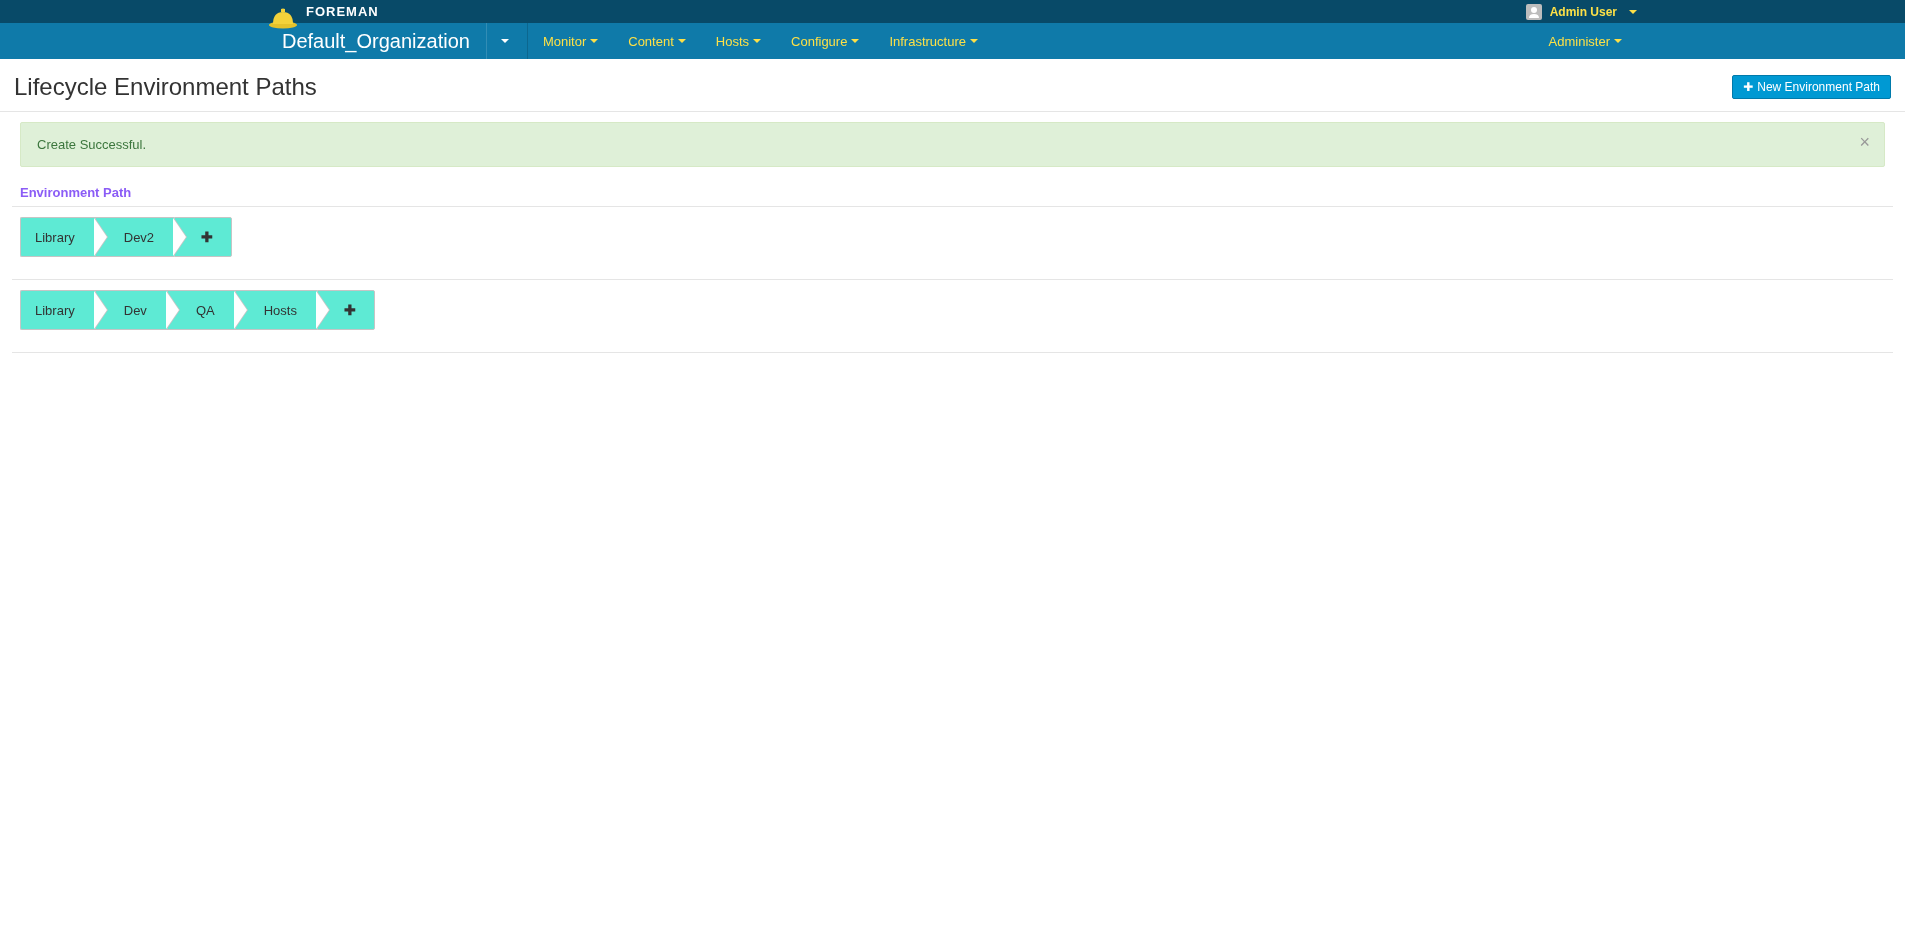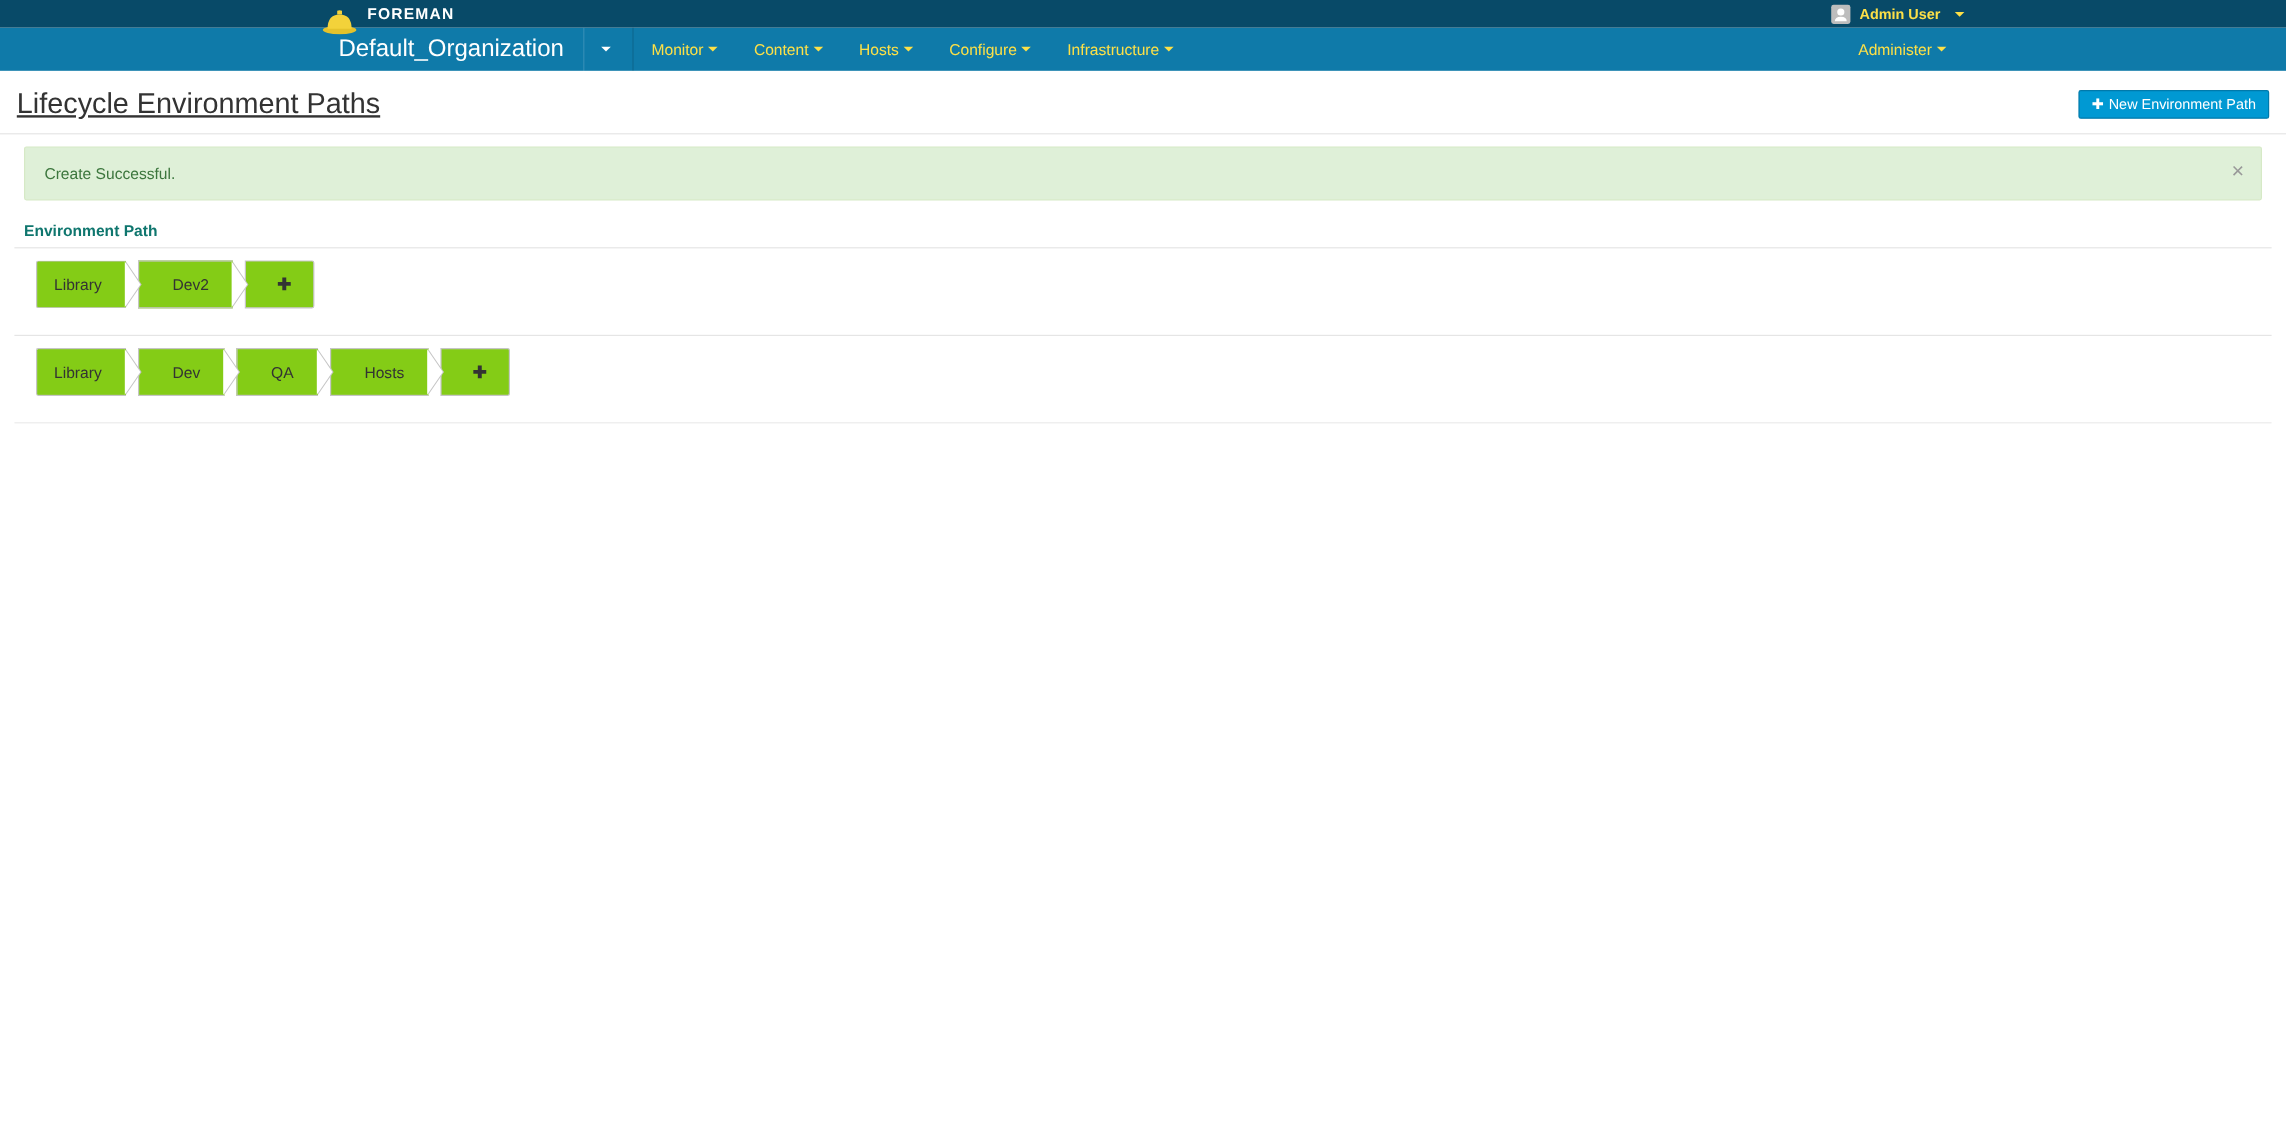--- a/index.html
+++ b/index.html
@@ -110,21 +110,20 @@
   display: flex;
   align-items: center;
   justify-content: space-between;
   padding: 14px 14px 10px 14px;
   border-bottom: 1px solid #e5e5e5;
 }
 .page-title {
   font-size: 24px;
   font-weight: 400;
   color: #333;
-  text-decoration: underline;
 }
 .btn-primary {
   background: #0099d3;
   color: #fff;
   border: 1px solid #007aab;
   border-radius: 2px;
   padding: 4px 10px;
   font-size: 12px;
   cursor: pointer;
   display: inline-flex;
@@ -151,47 +150,46 @@
   background: none;
   border: none;
   line-height: 1;
 }
 
 .section { padding: 0 20px; }
 .section-label {
   font-weight: bold;
   font-size: 13px;
   padding: 18px 0 6px 0;
-  color: #0f766e;
+  color: #8b5cf6;
 }
 hr.sep {
   border: none;
   border-top: 1px solid #e5e5e5;
   margin: 0 -8px;
 }
 
 .path-row {
   padding: 10px 0;
 }
 .path {
   display: inline-flex;
 }
 .path-item {
   position: relative;
-  background: #84cc16;
+  background: #5eead4;
   border: 1px solid #c5c5c5;
   border-right: none;
   height: 40px;
   display: inline-flex;
   align-items: center;
   padding: 0 20px 0 28px;
   font-size: 13px;
   color: #333;
   cursor: pointer;
-  margin-left: 10px;
 }
 .path-item:first-child {
   padding-left: 14px;
   border-radius: 2px 0 0 2px;
 }
 .path-item:last-child {
   border-right: 1px solid #c5c5c5;
   padding-right: 18px;
   padding-left: 26px;
   border-radius: 0 2px 2px 0;

